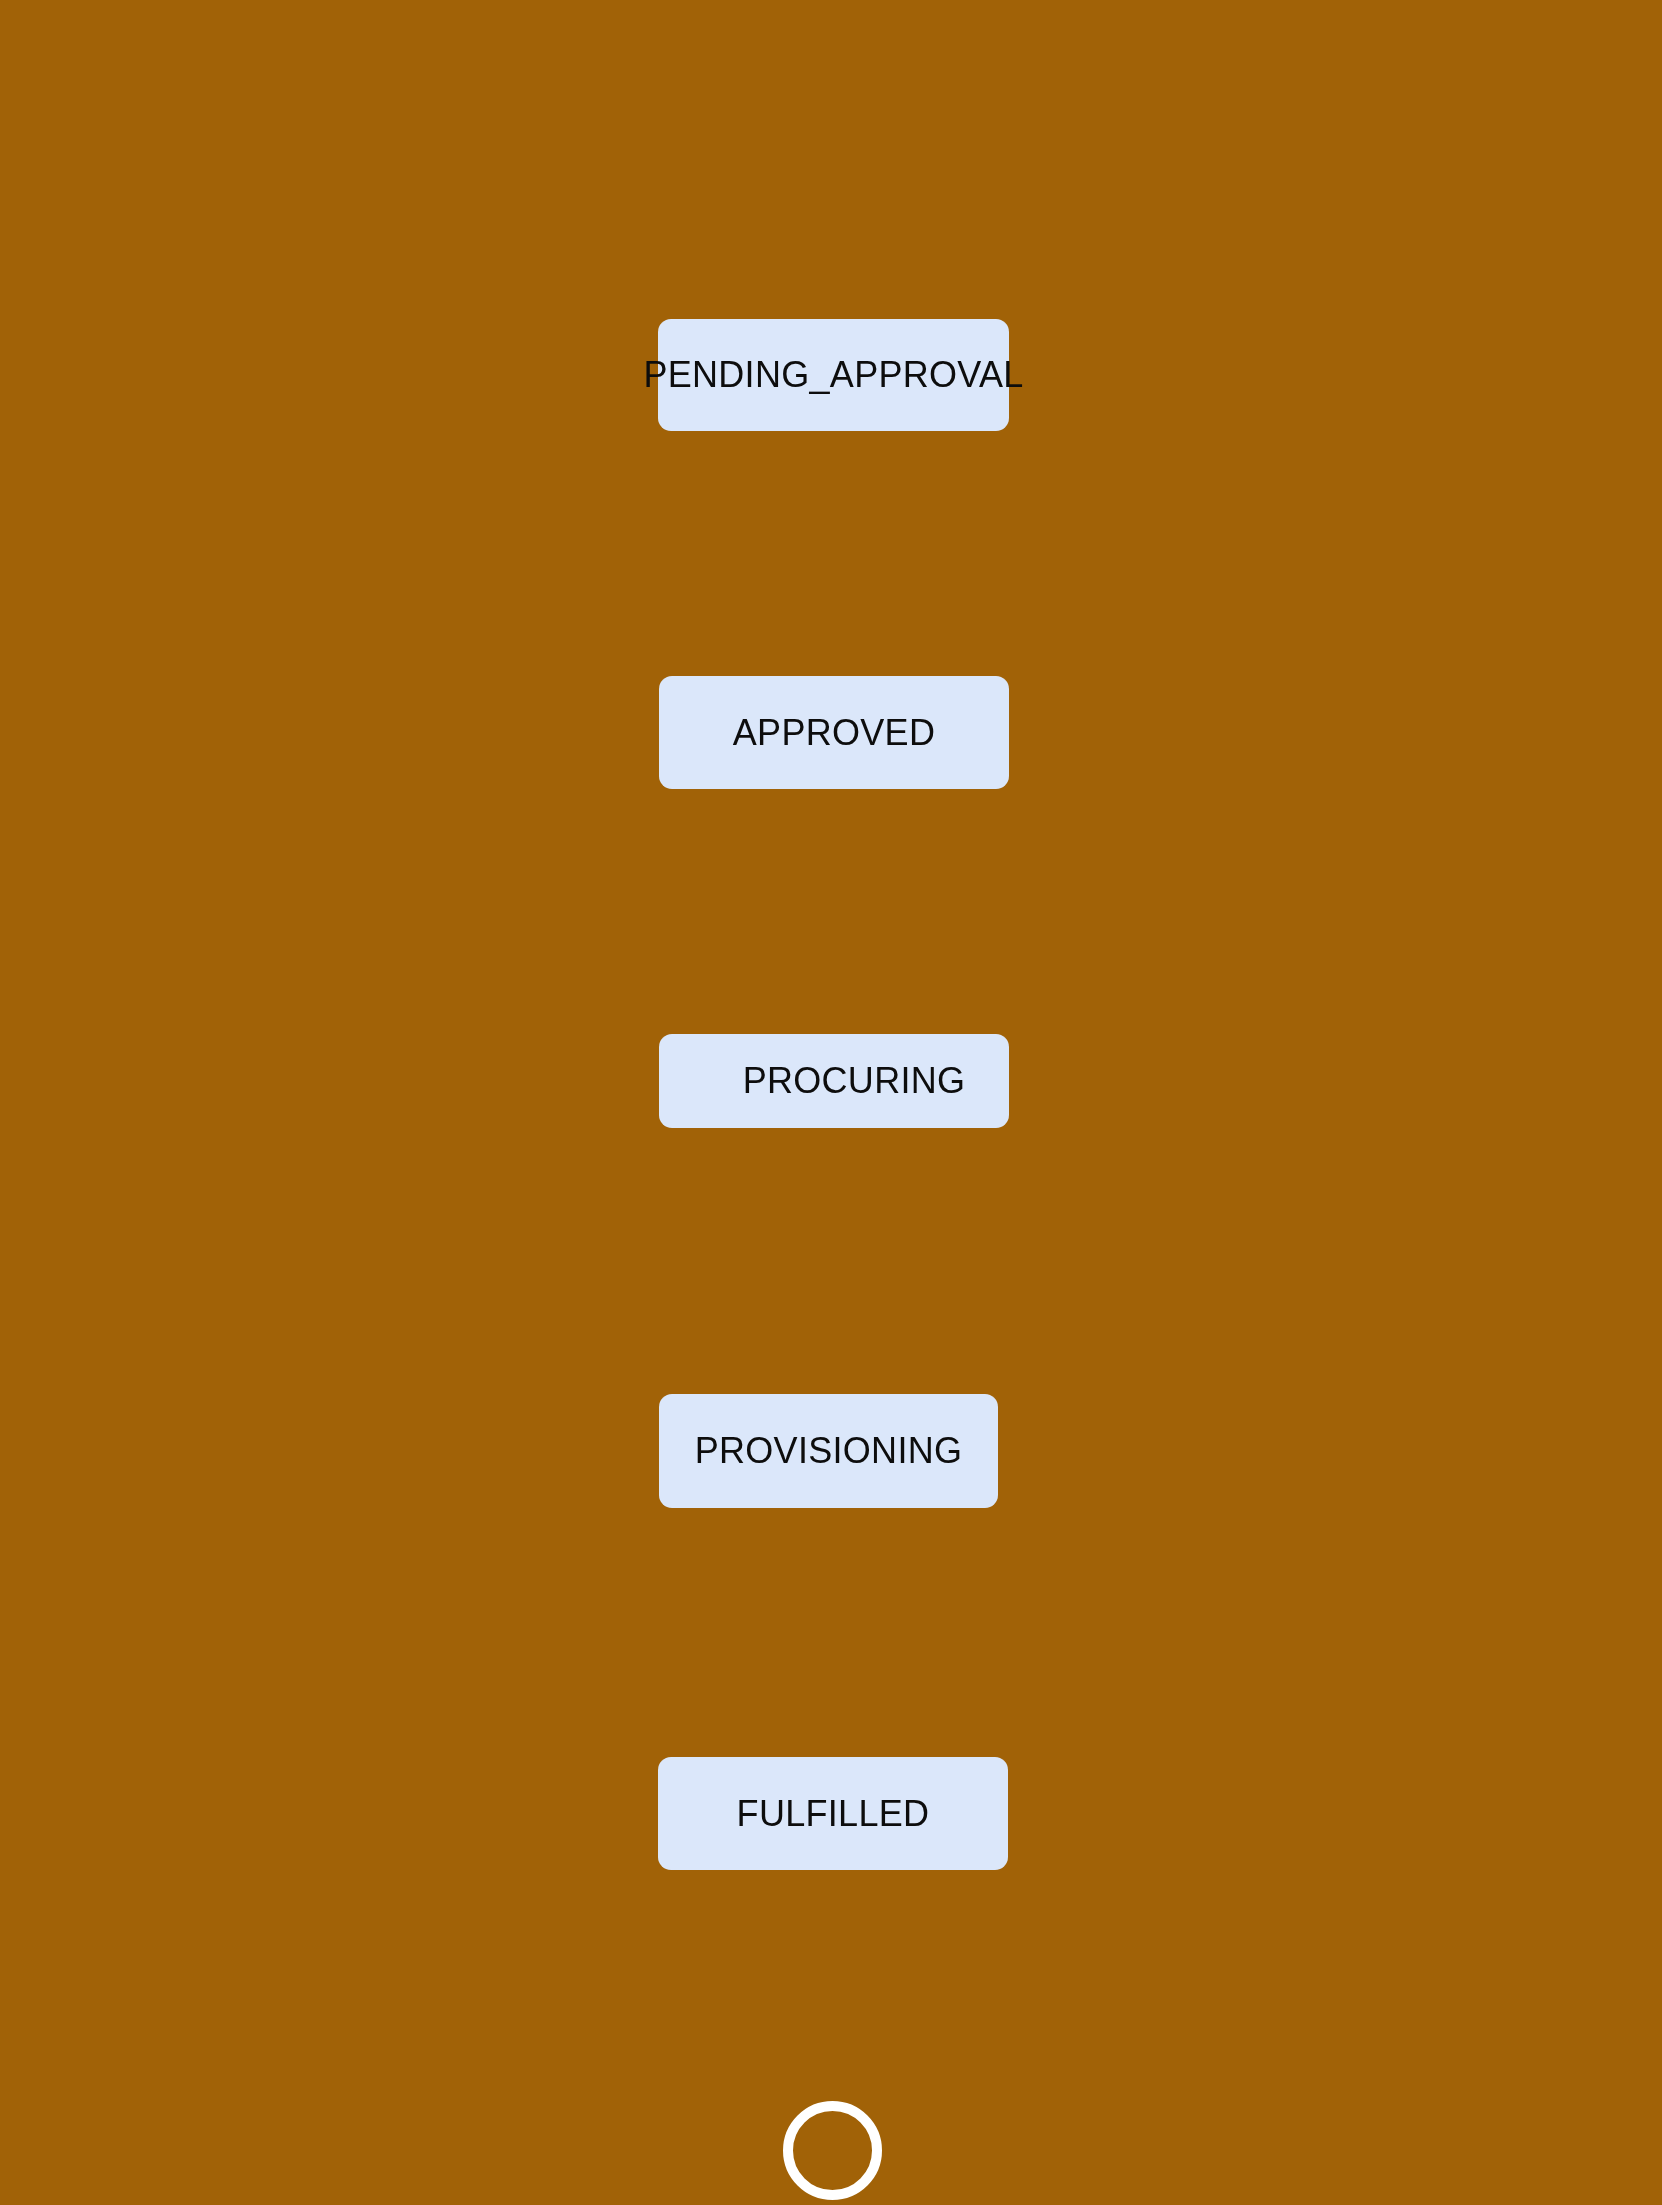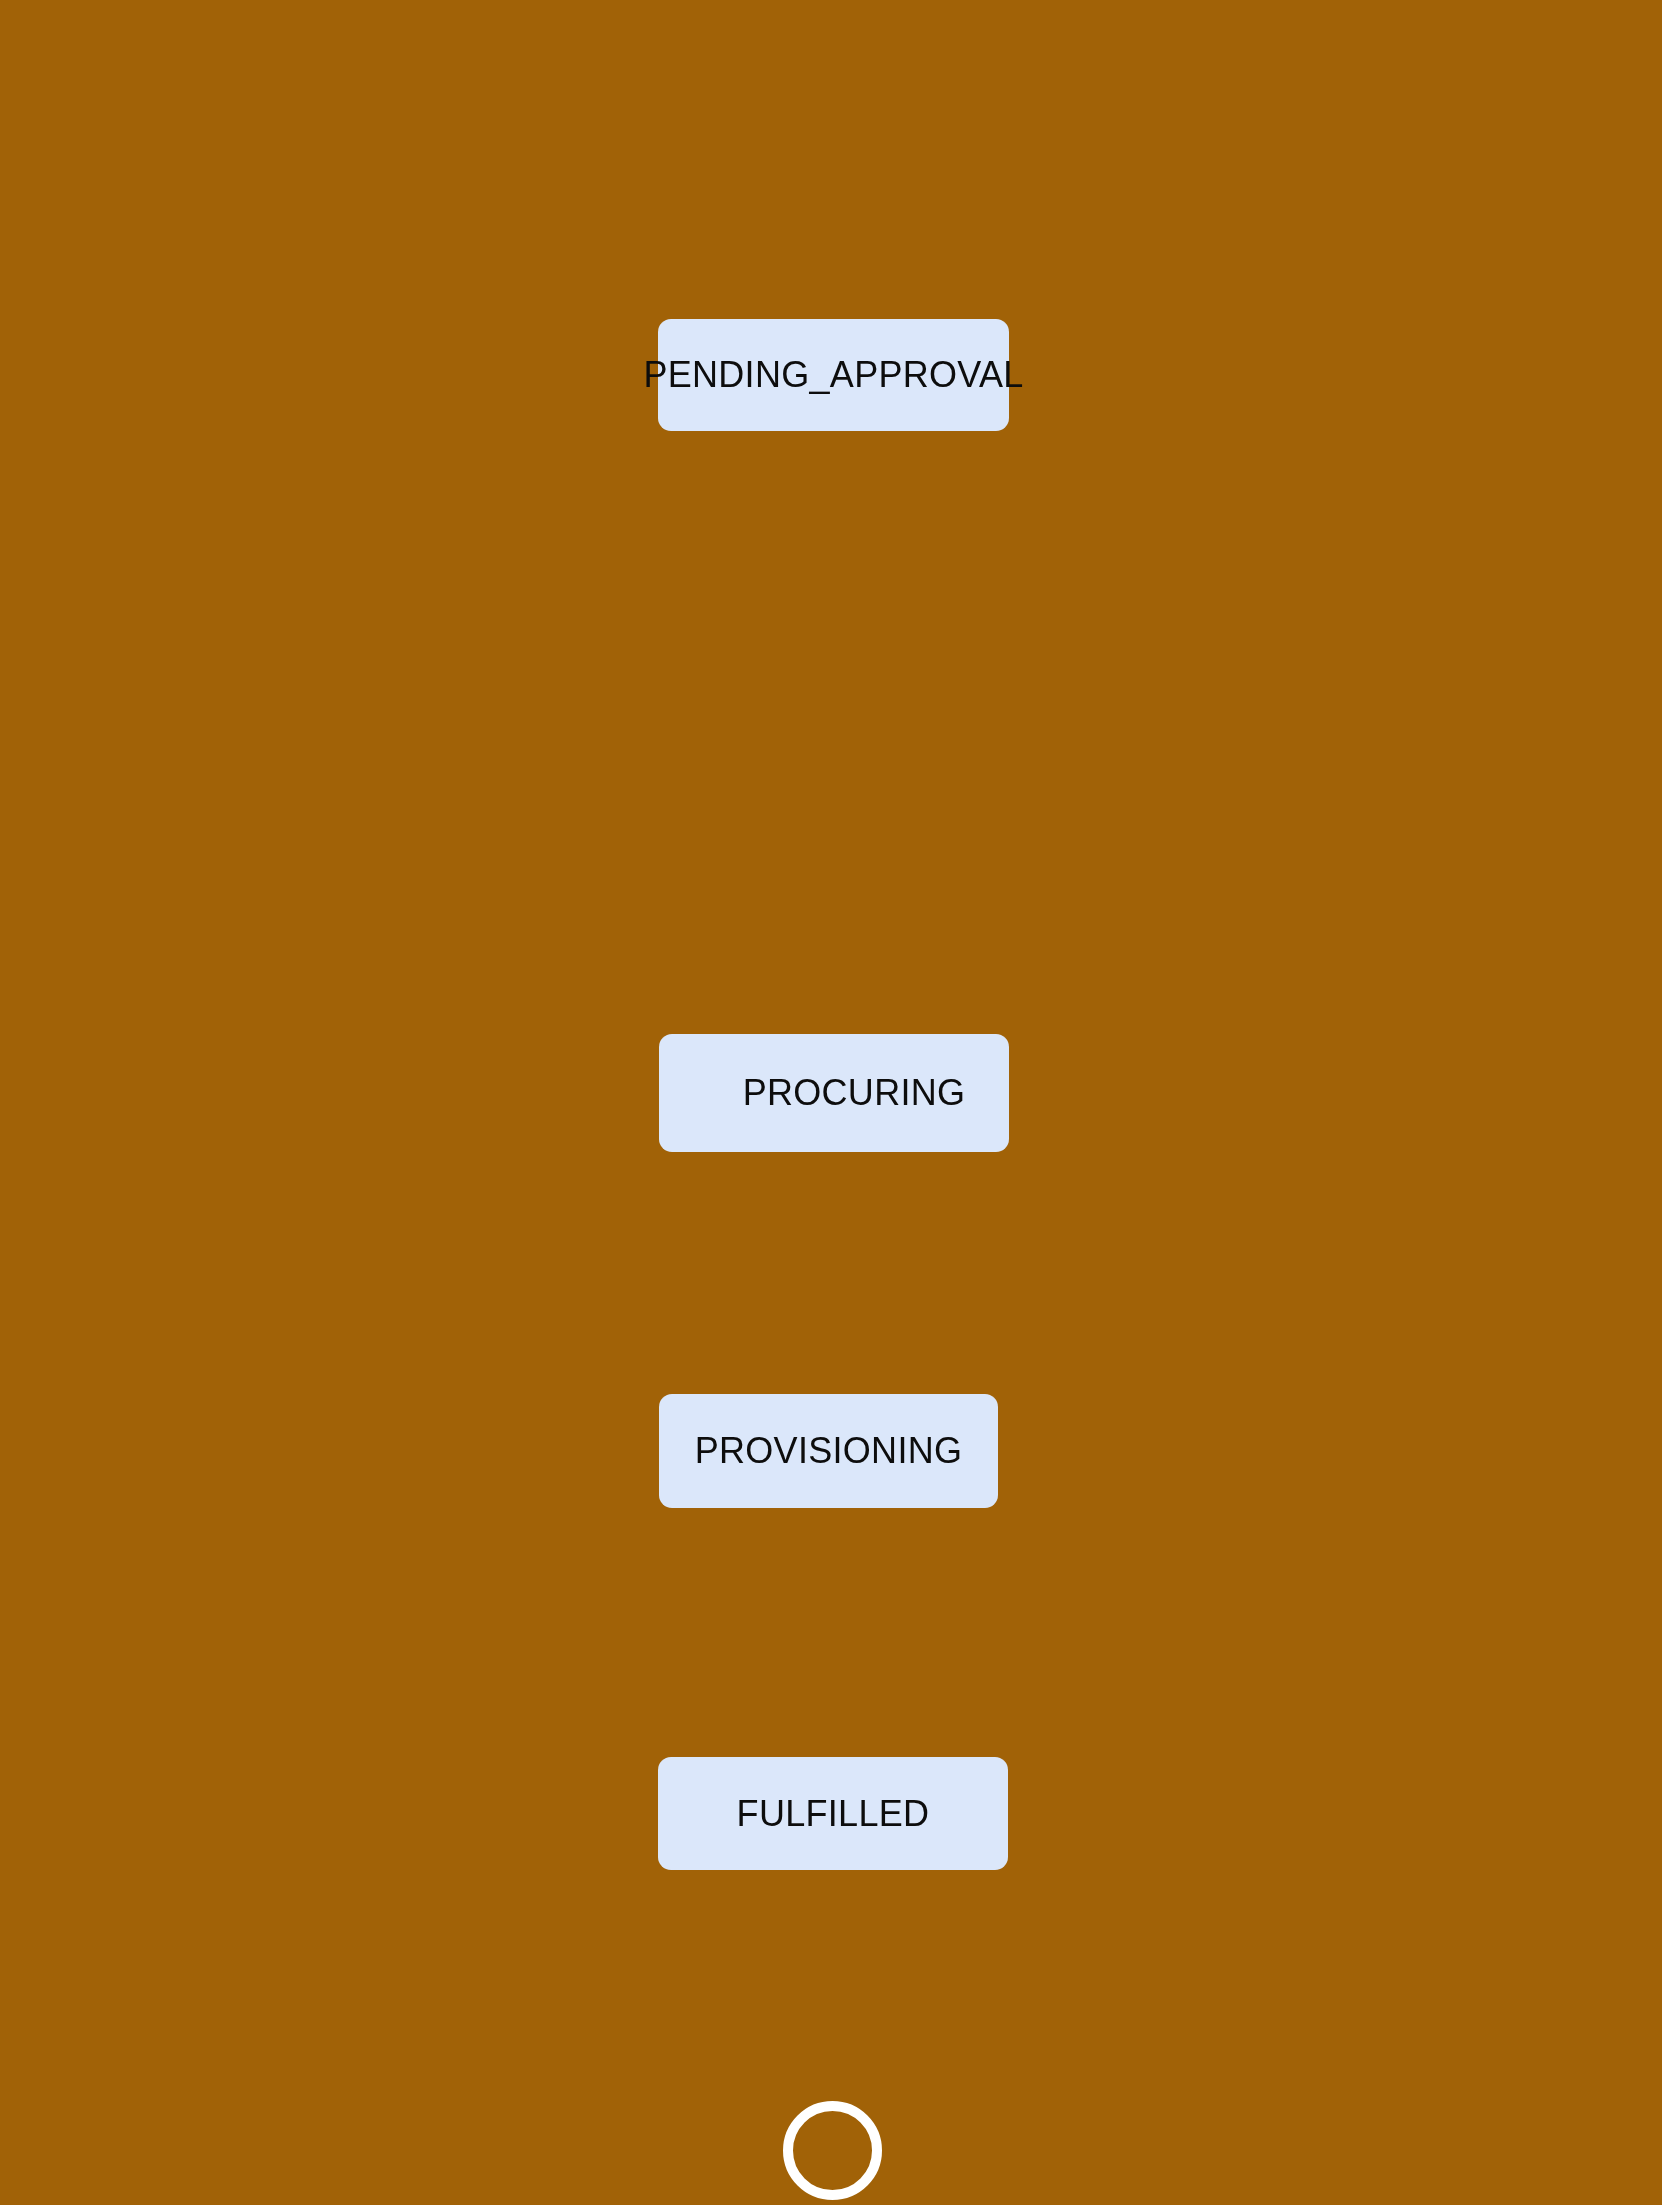--- a/index.html
+++ b/index.html
@@ -41,21 +41,24 @@
   }
 </style>
 </head>
 <body>
 
 <div id="diagram-root" style="width: 1662px; height: 2205px; background: #a16207;">
 
 <div class="state-node" style="left: 658px; top: 319px; width: 351px; height: 112px; background: rgb(219, 231, 250); border-radius: 13px;">
       <span class="state-node-label" style="color: rgb(13, 13, 13); font-size: 36px;">PENDING_APPROVAL</span>
     </div>
-    <div class="state-node" style="left: 659px; top: 1034px; width: 350px; height: 118px; background: rgb(219, 231, 250); border-radius: 13px; padding-left: 40px;">
+    <div class="state-node" style="left: 659px; top: 676px; width: 350px; height: 113px; background: rgb(219, 231, 250); border-radius: 13px;">
+      <span class="state-node-label" style="color: rgb(13, 13, 13); font-size: 36px;">APPROVED</span>
+    </div>
+    <div class="state-node" style="left: 659px; top: 1034px; width: 350px; height: 94px; background: rgb(219, 231, 250); border-radius: 13px; padding-left: 40px;">
       <span class="state-node-label" style="color: rgb(13, 13, 13); font-size: 36px;">PROCURING</span>
     </div>
     <div class="state-node" style="left: 659px; top: 1394px; width: 339px; height: 114px; background: rgb(219, 231, 250); border-radius: 13px;">
       <span class="state-node-label" style="color: rgb(13, 13, 13); font-size: 36px;">PROVISIONING</span>
     </div>
     <div class="state-node" style="left: 658px; top: 1757px; width: 350px; height: 113px; background: rgb(219, 231, 250); border-radius: 13px;">
       <span class="state-node-label" style="color: rgb(13, 13, 13); font-size: 36px;">FULFILLED</span>
     </div>
     <div class="end-marker" style="left: 783px; top: 2101px; width: 99px; height: 99px; border: 10.7px solid rgb(255, 255, 255); background: transparent;"></div>
   </div>

